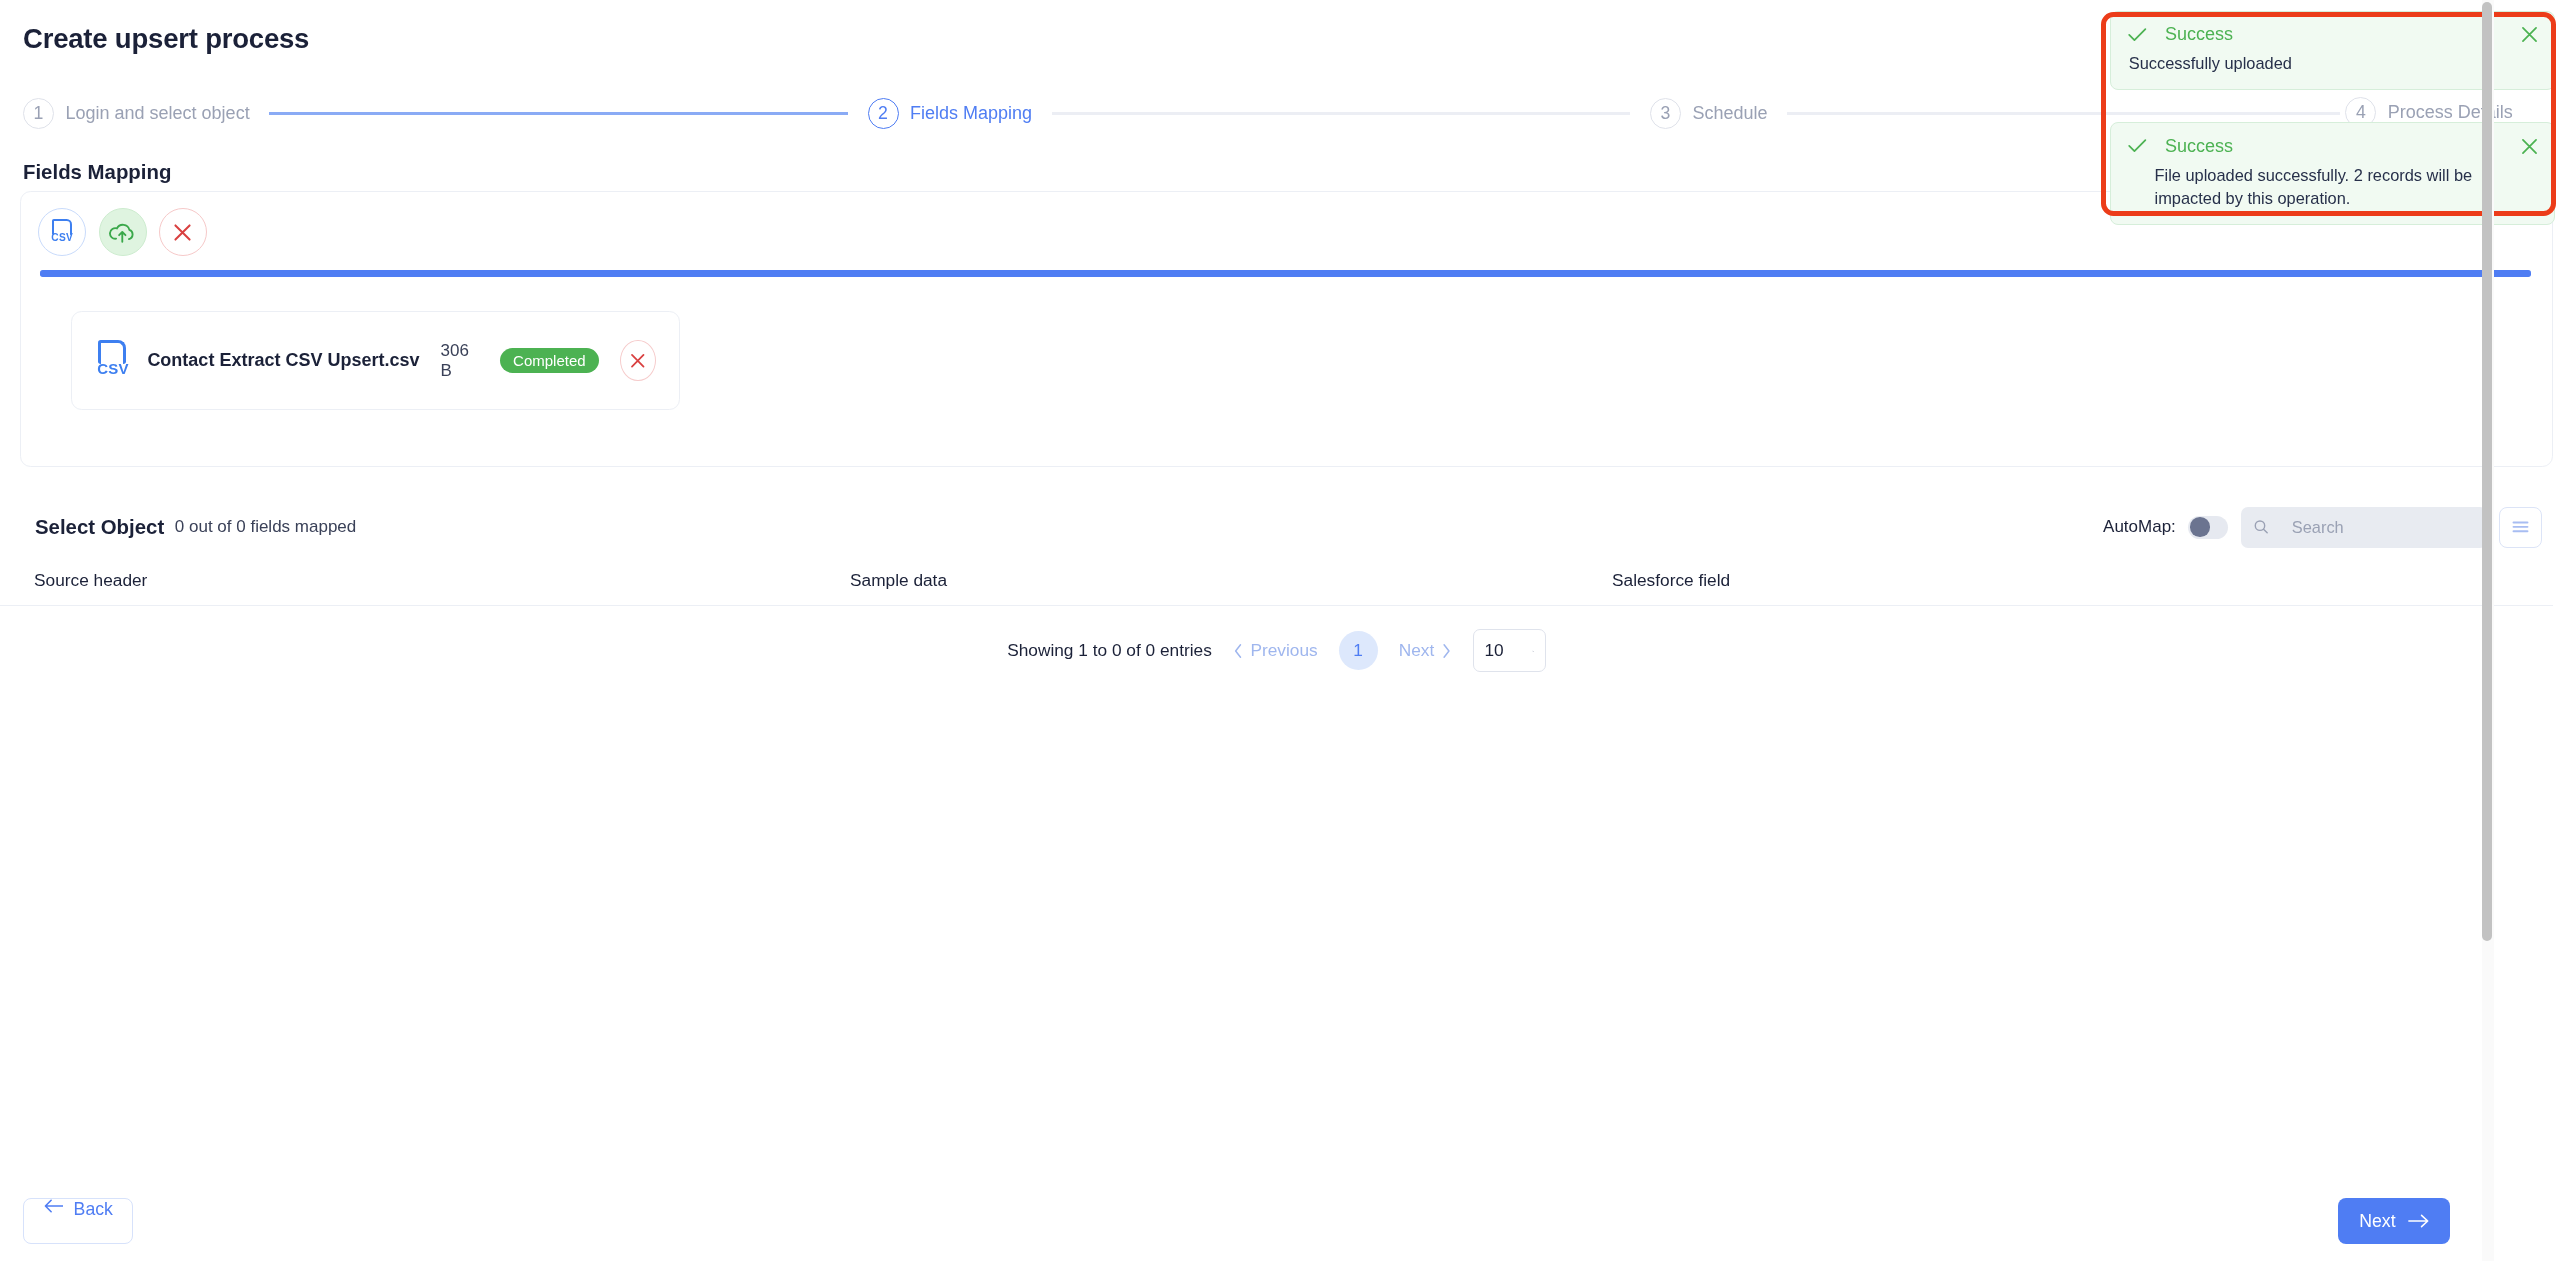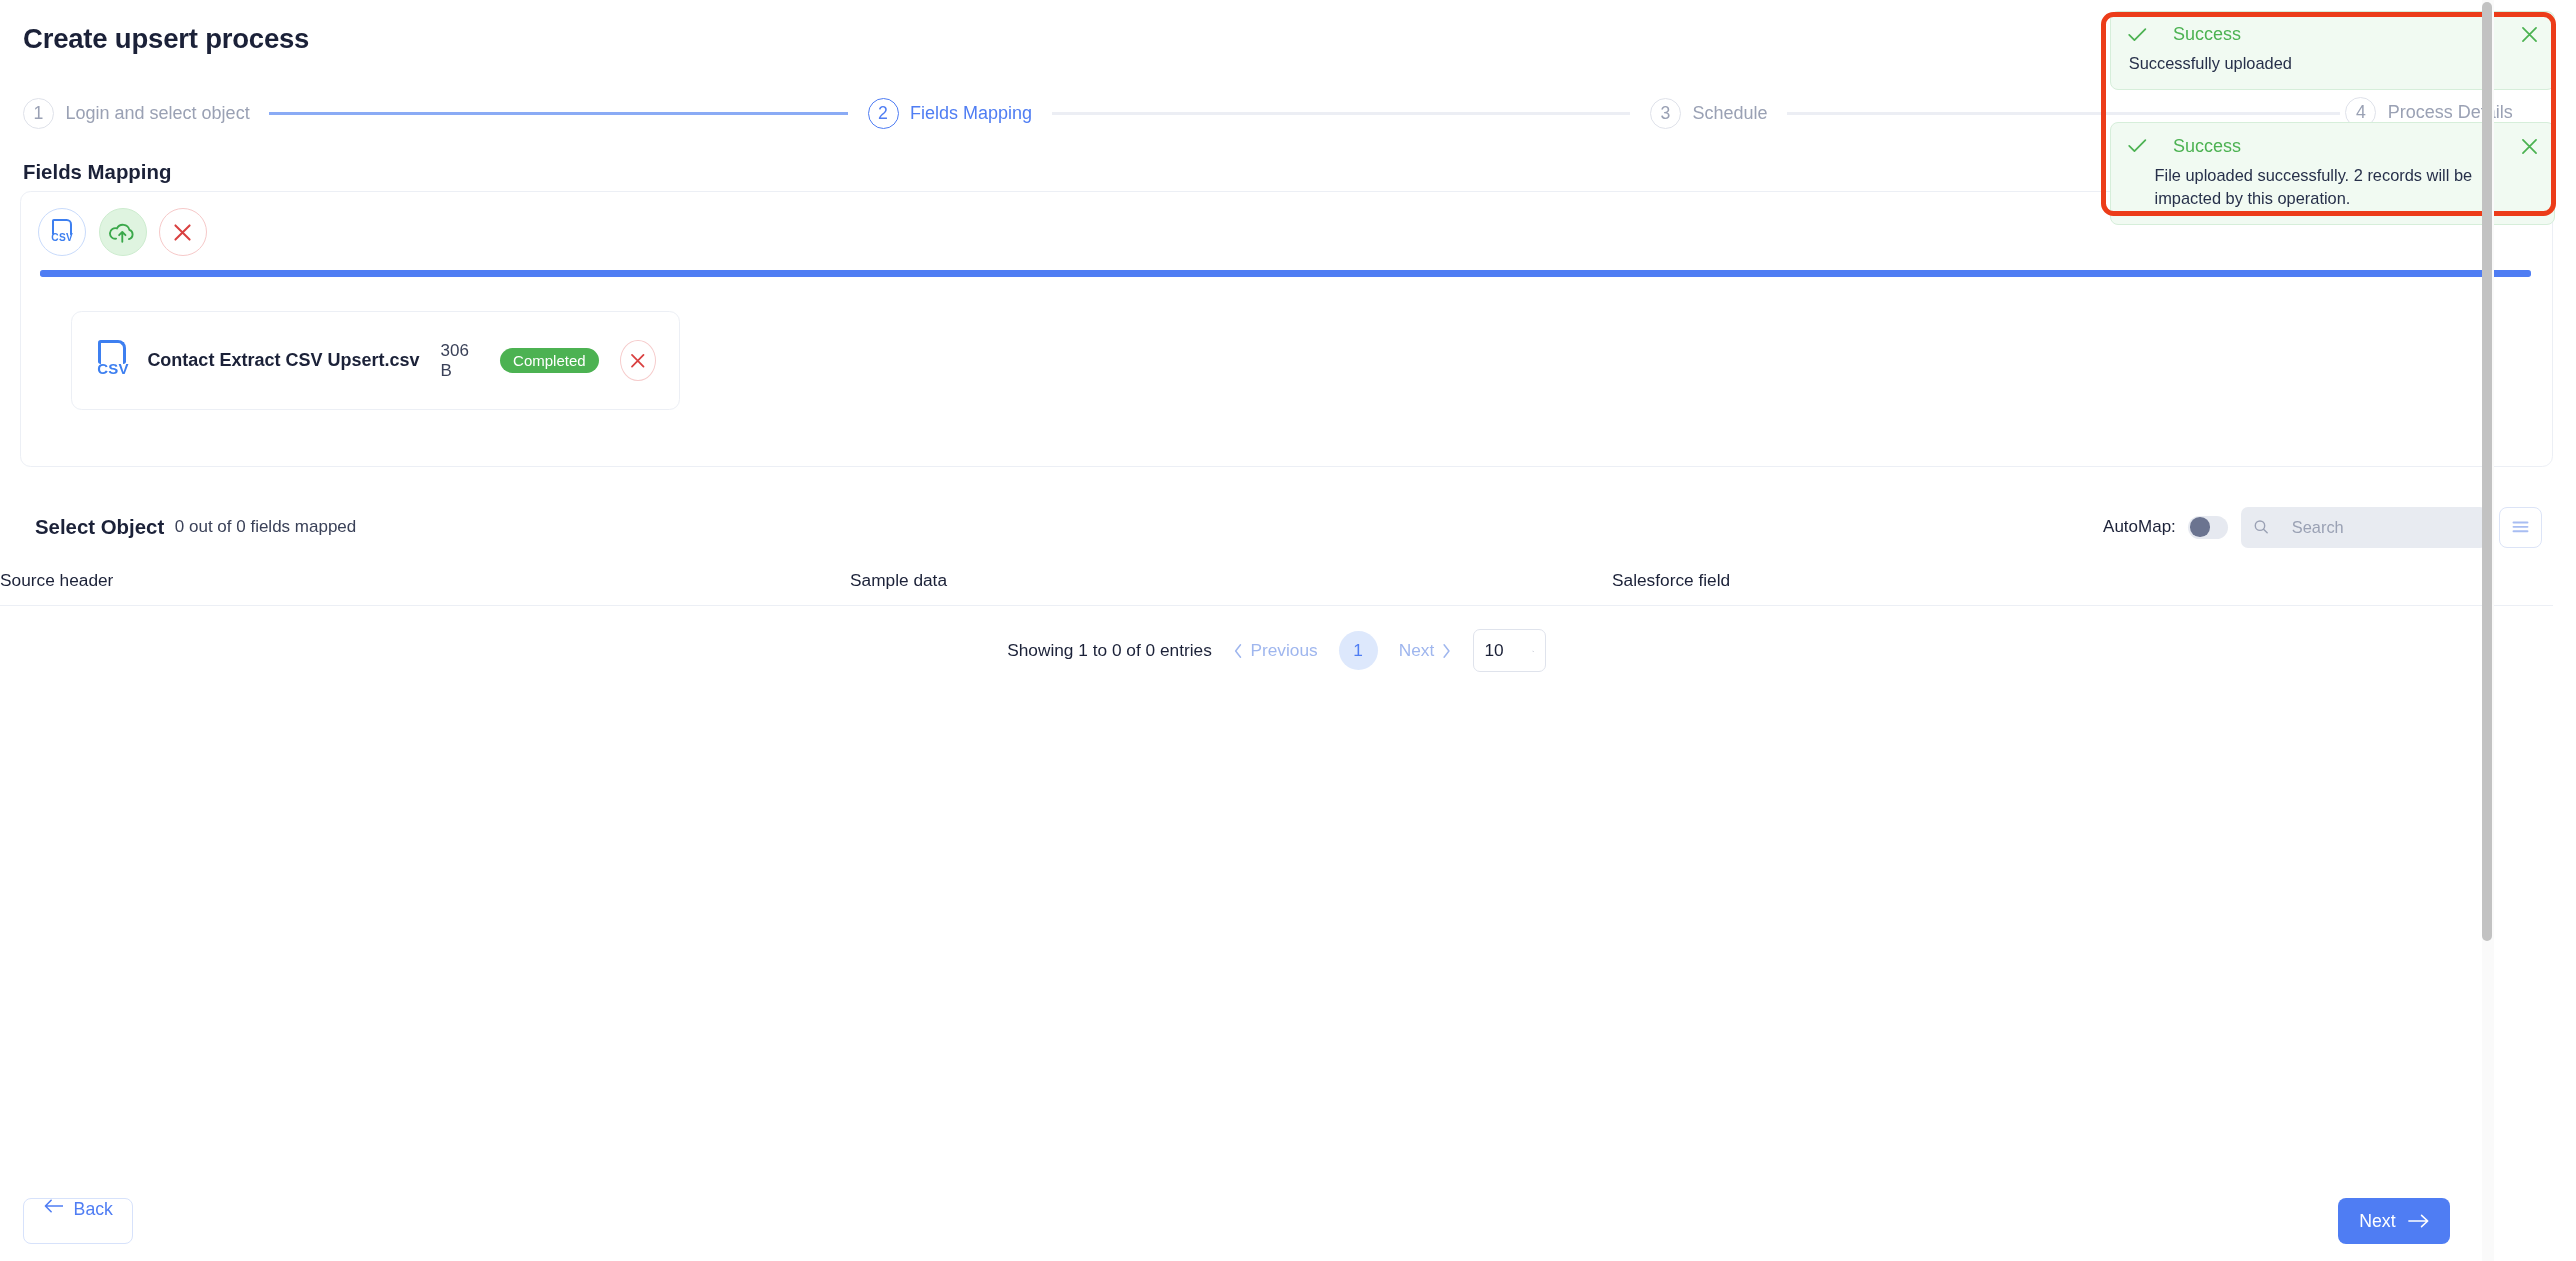--- a/index.html
+++ b/index.html
@@ -243,21 +243,21 @@
   .t-head {
     display: flex;
     border-bottom: 0.9px solid #eceff5;
     padding: 12.4px 0 14px 0;
   }
   .t-head .th {
     font-size: 17.3px;
     color: #1b2138;
     font-weight: normal;
   }
-  .th-1 { width: 850px; }
+  .th-1 { width: 850px; padding-left: 34px; }
   .th-2 { width: 762px; }
   .th-3 { flex: 1; }
   .t-empty {
     text-align: center;
     font-size: 17.3px;
     color: #1b2138;
     padding: 29px 0 26.6px 0;
     border-bottom: 0.9px solid #eceff5;
   }
   .pager {
@@ -330,21 +330,21 @@
   }
   .toast {
     background: #f1faf2;
     border: 1.1px solid #d6eeda;
     border-radius: 8px;
     padding: 12.4px 16px 14px 16px;
     margin-bottom: 10.6px;
     position: relative;
   }
   .toast-head {
-    display: flex; align-items: center; gap: 25px;
+    display: flex; align-items: center; gap: 17px;
   }
   .toast-title {
     font-size: 18px;
     color: #4cb252;
   }
   .toast-msg {
     font-size: 16.4px;
     color: #27304a;
     margin-top: 7px;
     margin-left: 1.8px;

